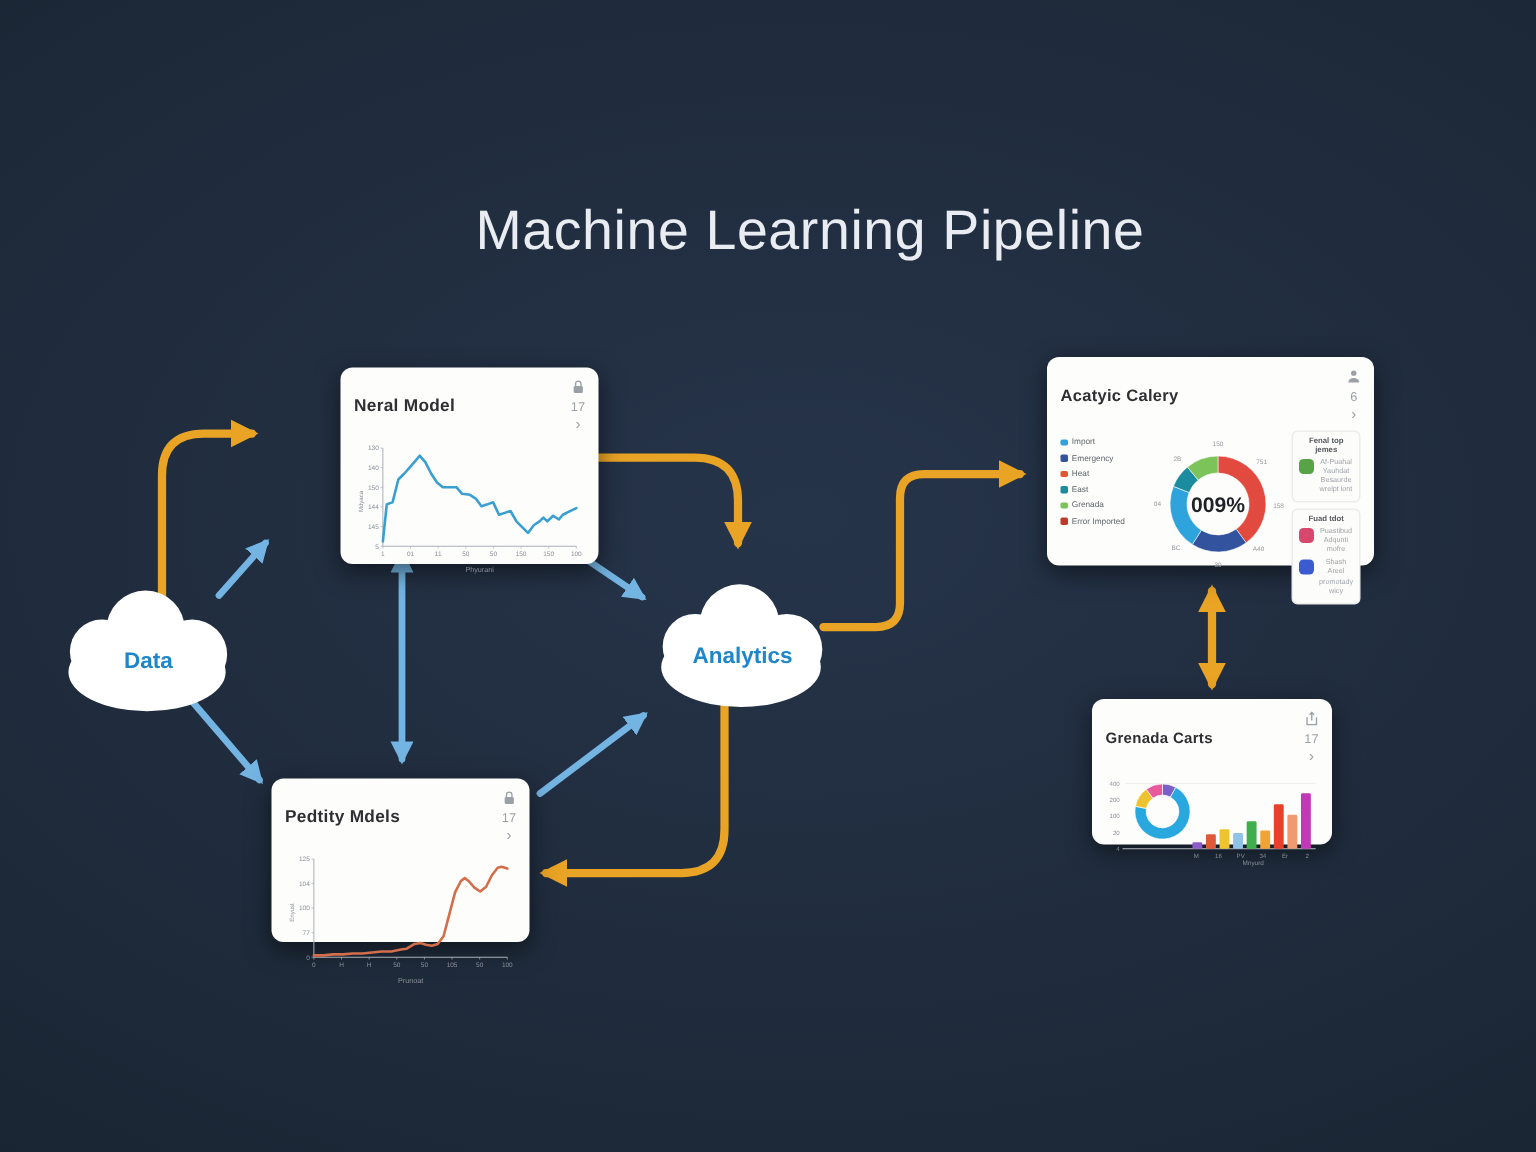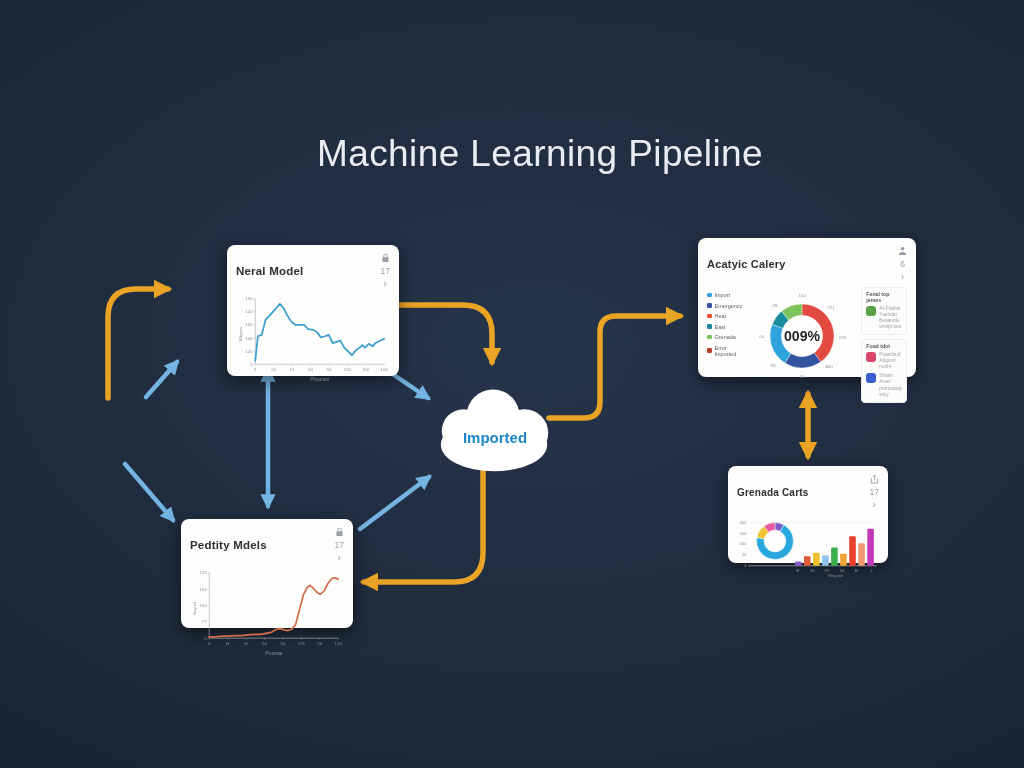--- a/index.html
+++ b/index.html
@@ -20,21 +20,21 @@
     color:var(--cloud_text,#1d87c9);font-weight:700;font-size:15px;}
   .card{position:absolute;z-index:2;background:var(--card_bg,#fdfdfc);border-radius:8px;
     box-shadow:0 5px 16px rgba(0,0,0,.5);padding:8px 9px 4px;}
   .card-head{display:flex;align-items:center;justify-content:space-between;margin-bottom:2px;}
   .card-title{font-weight:700;color:var(--card_title_text,#2f2f33);font-size:11.5px;letter-spacing:.2px;}
   .card-meta{display:flex;align-items:center;gap:3px;color:var(--muted_text,#9aa0a6);font-size:8.5px;flex-direction:column;}
   .meta-icon{width:9px;height:10px;}
   .chev{font-size:10px;line-height:1;color:var(--muted_text,#9aa0a6);}
   .line-chart svg{display:block;width:100%;height:auto;}
   
-  .gallery-body{display:flex;gap:12px;height:104px;}
+  .gallery-body{display:flex;gap:2px;height:104px;text-align:center;}
   .legend{width:58px;padding-top:8px;display:flex;flex-direction:column;gap:4.5px;}
   .legend-row{display:flex;align-items:center;gap:3px;font-size:5.5px;color:#5f6368;}
   .dot{width:4.5px;height:4.5px;border-radius:1.2px;flex:none;}
   .gallery-donut{width:94px;height:104px;flex:none;}
   .gallery-donut svg{width:100%;height:100%;display:block;}
   .side-panels{flex:1;display:flex;flex-direction:column;gap:4px;padding-top:3px;}
   .panel{background:#fcfcfa;border:1px solid #ececec;border-radius:4px;padding:3px 4px 4px;}
   .panel-title{font-size:5.2px;font-weight:700;color:#55585e;margin-bottom:1px;}
   .panel-item{display:flex;gap:3px;margin-top:2.5px;align-items:flex-start;}
   .panel-icon{width:10px;height:10px;border-radius:3px;flex:none;}
@@ -75,31 +75,42 @@
     <path class="arrow-o" d="M483,457 V553 Q483,582 454,582 H364" marker-end="url(#mo)"></path>
     <path class="arrow-o" d="M549,418 H584 Q600,418 600,402 V332 Q600,316 616,316 H680" marker-end="url(#mo)"></path>
     <path class="arrow-o" d="M808,394 V456" marker-start="url(#mo)" marker-end="url(#mo)"></path>
     <path class="arrow-b" d="M146,397 L177,362" marker-end="url(#mb)"></path>
     <path class="arrow-b" d="M125,464 L173,520" marker-end="url(#mb)"></path>
     <path class="arrow-b" d="M268,370 V506" marker-start="url(#mb)" marker-end="url(#mb)"></path>
     <path class="arrow-b" d="M357,350 L428,398" marker-end="url(#mb)"></path>
     <path class="arrow-b" d="M360,529 L429,477" marker-end="url(#mb)"></path>
   </svg>
 
+  <div class="cloud" id="cloud-data">
+    <svg viewBox="0 0 136 96">
+      <g fill="#ffffff">
+        <circle cx="36" cy="52" r="22"></circle>
+        <circle cx="66" cy="37" r="27"></circle>
+        <circle cx="98" cy="54" r="24"></circle>
+        <ellipse cx="67" cy="66" rx="54" ry="27"></ellipse>
+      </g>
+    </svg>
+    <div class="cloud-label">Data</div>
+  </div>
 
   <div class="cloud" id="cloud-analytics">
     <svg viewBox="0 0 136 96">
       <g fill="#ffffff">
         <circle cx="36" cy="52" r="22"></circle>
         <circle cx="66" cy="37" r="27"></circle>
         <circle cx="98" cy="54" r="24"></circle>
         <ellipse cx="67" cy="66" rx="54" ry="27"></ellipse>
       </g>
     </svg>
-    <div class="cloud-label">Imported</div>
+    <div class="cloud-label">Analytics</div>
   </div>
 
   <div class="card" id="card-neural">
     <div class="card-head">
       <span class="card-title">Neral Model</span>
       <span class="card-meta">
         <svg class="meta-icon" viewBox="0 0 10 11">
           <path d="M3,5 V3.2 a2,2 0 0 1 4,0 V5" fill="none" stroke="#9aa0a6" stroke-width="1"></path>
           <rect x="1.6" y="4.8" width="6.8" height="5.2" rx="1" fill="#9aa0a6"></rect>
         </svg>

